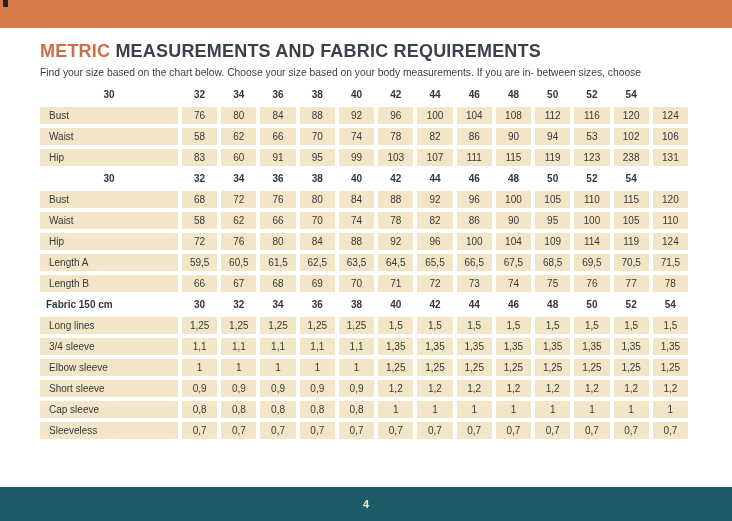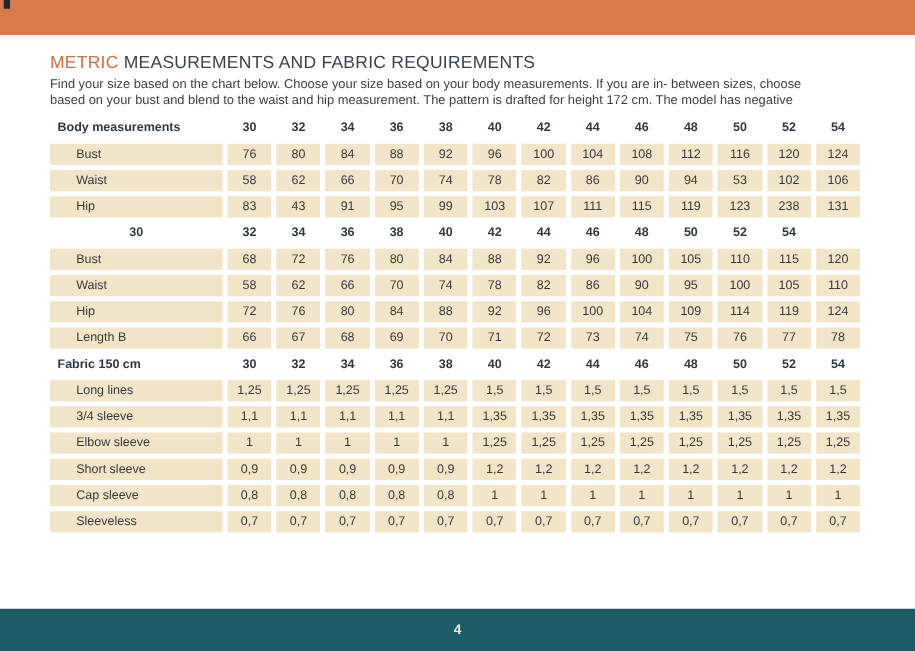--- a/index.html
+++ b/index.html
@@ -27,22 +27,22 @@
     top: 0;
     width: 5px;
     height: 7px;
     background: #1c2530;
   }
   .content {
     padding: 0 40px;
   }
   .page-title {
     margin-top: 13px;
-    font-size: 14px;
-    font-weight: normal;
+    font-size: 18px;
+    font-weight: bold;
     letter-spacing: 0.2px;
     color: #39424c;
     white-space: nowrap;
   }
   .page-title .accent { color: #cd6e45; }
   .intro {
     margin-top: 4px;
     font-size: 10.3px;
     line-height: 13px;
     color: #3e3e3e;
@@ -72,21 +72,21 @@
     color: #2f3841;
     background: transparent;
   }
   .header-row .hlabel {
     justify-content: flex-start;
     padding-left: 6px;
   }
   .data-row > div { background: #f3e5c7; }
   .data-row .dlabel {
     justify-content: flex-start;
-    padding-left: 21px;
+    padding-left: 9px;
   }
   .footer-bar {
     position: absolute;
     left: 0;
     bottom: 0;
     width: 100%;
     height: 34px;
     background: #1d5c66;
     display: flex;
     align-items: center;
@@ -105,26 +105,24 @@
 
   <div class="top-bar">
     <div class="corner-mark"></div>
   </div>
 
   <div class="content">
     <h1 class="page-title"><span class="accent">METRIC</span><span> MEASUREMENTS AND FABRIC REQUIREMENTS</span></h1>
 
     <div class="intro">
       <div class="intro-line">Find your size based on the chart below. Choose your size based on your body measurements. If you are in- between sizes, choose</div>
-      <div class="intro-line">based on your bust and blend to the waist and hip measurement. The pattern is drafted for height 172 cm. The model has negative</div>
     </div>
 
     <div class="size-table" id="size-table">
         <div class="trow header-row">
-          <div class="hlabel">Body measurements</div>
           <div class="hsize">30</div>
           <div class="hsize">32</div>
           <div class="hsize">34</div>
           <div class="hsize">36</div>
           <div class="hsize">38</div>
           <div class="hsize">40</div>
           <div class="hsize">42</div>
           <div class="hsize">44</div>
           <div class="hsize">46</div>
           <div class="hsize">48</div>
@@ -160,21 +158,21 @@
           <div class="dcell">86</div>
           <div class="dcell">90</div>
           <div class="dcell">94</div>
           <div class="dcell">53</div>
           <div class="dcell">102</div>
           <div class="dcell">106</div>
         </div>
         <div class="trow data-row">
           <div class="dlabel">Hip</div>
           <div class="dcell">83</div>
-          <div class="dcell">43</div>
+          <div class="dcell">60</div>
           <div class="dcell">91</div>
           <div class="dcell">95</div>
           <div class="dcell">99</div>
           <div class="dcell">103</div>
           <div class="dcell">107</div>
           <div class="dcell">111</div>
           <div class="dcell">115</div>
           <div class="dcell">119</div>
           <div class="dcell">123</div>
           <div class="dcell">238</div>
@@ -235,20 +233,36 @@
           <div class="dcell">84</div>
           <div class="dcell">88</div>
           <div class="dcell">92</div>
           <div class="dcell">96</div>
           <div class="dcell">100</div>
           <div class="dcell">104</div>
           <div class="dcell">109</div>
           <div class="dcell">114</div>
           <div class="dcell">119</div>
           <div class="dcell">124</div>
+        </div>
+        <div class="trow data-row">
+          <div class="dlabel">Length A</div>
+          <div class="dcell">59,5</div>
+          <div class="dcell">60,5</div>
+          <div class="dcell">61,5</div>
+          <div class="dcell">62,5</div>
+          <div class="dcell">63,5</div>
+          <div class="dcell">64,5</div>
+          <div class="dcell">65,5</div>
+          <div class="dcell">66,5</div>
+          <div class="dcell">67,5</div>
+          <div class="dcell">68,5</div>
+          <div class="dcell">69,5</div>
+          <div class="dcell">70,5</div>
+          <div class="dcell">71,5</div>
         </div>
         <div class="trow data-row">
           <div class="dlabel">Length B</div>
           <div class="dcell">66</div>
           <div class="dcell">67</div>
           <div class="dcell">68</div>
           <div class="dcell">69</div>
           <div class="dcell">70</div>
           <div class="dcell">71</div>
           <div class="dcell">72</div>

